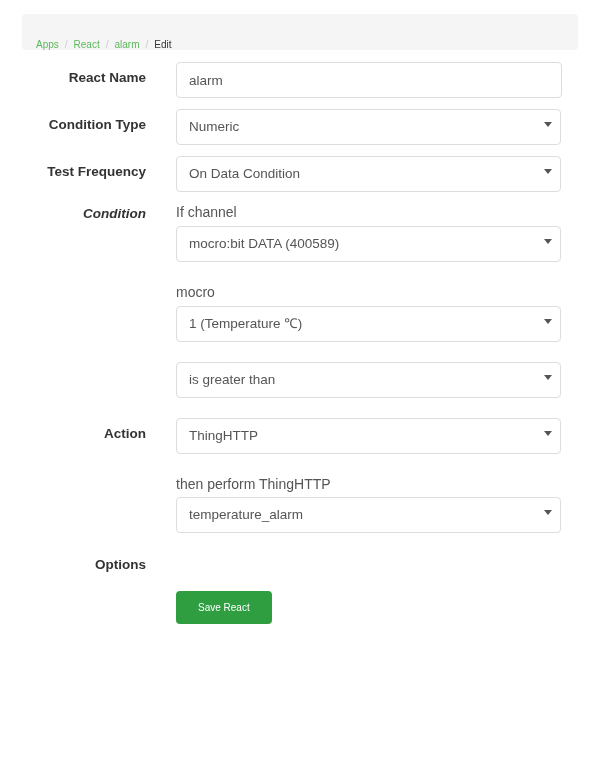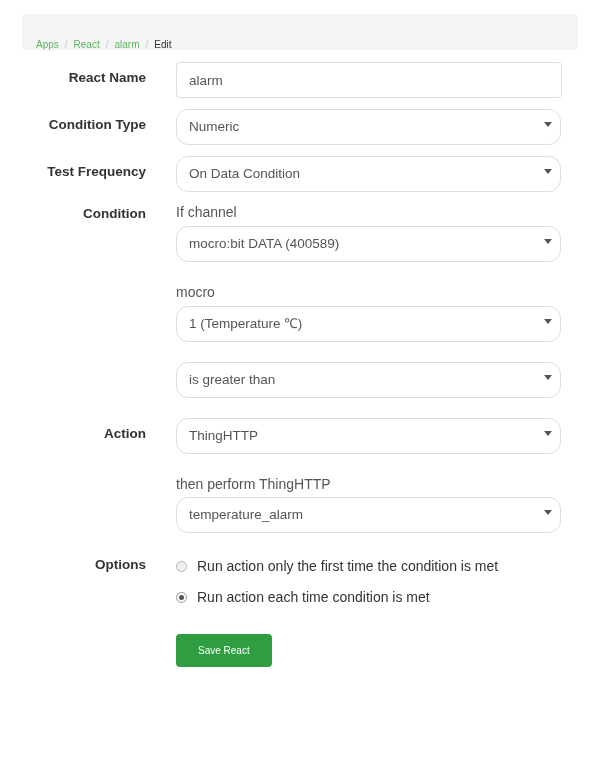--- a/index.html
+++ b/index.html
@@ -91,21 +91,21 @@
   .selwrap {
     position: relative;
     display: block;
     width: 385px;
     height: 36px;
   }
   .selbox {
     width: 385px;
     height: 36px;
     border: 1px solid #dddddd;
-    border-radius: 12px;
+    border-radius: 4px;
     background: #ffffff;
     font-size: 13.5px;
     color: #555555;
     padding: 0 26px 0 12px;
     line-height: 34px;
     white-space: nowrap;
     overflow: hidden;
     text-overflow: ellipsis;
     cursor: pointer;
   }
@@ -216,21 +216,21 @@
     <div class="lbl">Test Frequency</div>
     <div class="ctrl">
       <div class="selwrap">
         <div class="selbox">On Data Condition</div>
         <span class="caret"></span>
       </div>
     </div>
   </div>
 
   <div class="row" style="margin-bottom:0;">
-    <div class="lbl" style="padding-top:2px;">Condition</div>
+    <div class="lbl" style="padding-top:2px;font-style:italic;">Condition</div>
     <div class="ctrl">
 
       <div class="sublabel">If channel</div>
       <div class="selwrap">
         <div class="selbox">mocro:bit DATA (400589)</div>
         <span class="caret"></span>
       </div>
 
       <div class="sublabel" style="margin-top:22px;">mocro</div>
       <div class="selwrap">
@@ -258,33 +258,20 @@
       <div class="sublabel" style="margin-top:22px;">then perform ThingHTTP</div>
       <div class="selwrap">
         <div class="selbox">temperature_alarm</div>
         <span class="caret"></span>
       </div>
     </div>
   </div>
 
   <div class="row" style="margin-top:22px; margin-bottom:0;">
     <div class="lbl" style="padding-top:2px;">Options</div>
-    <div class="ctrl">
-
-      <div class="radio-line">
-        <span class="radio"></span>
-        <span class="radio-text">Run action only the first time the condition is met</span>
-      </div>
-
-      <div class="radio-line">
-        <span class="radio checked"></span>
-        <span class="radio-text">Run action each time condition is met</span>
-      </div>
-
-    </div>
   </div>
 
   <div class="row" style="margin-top:17px; margin-bottom:0;">
     <div class="lbl"></div>
     <div class="ctrl">
       <button class="savebtn" type="button">Save React</button>
     </div>
   </div>
 
 </div>

